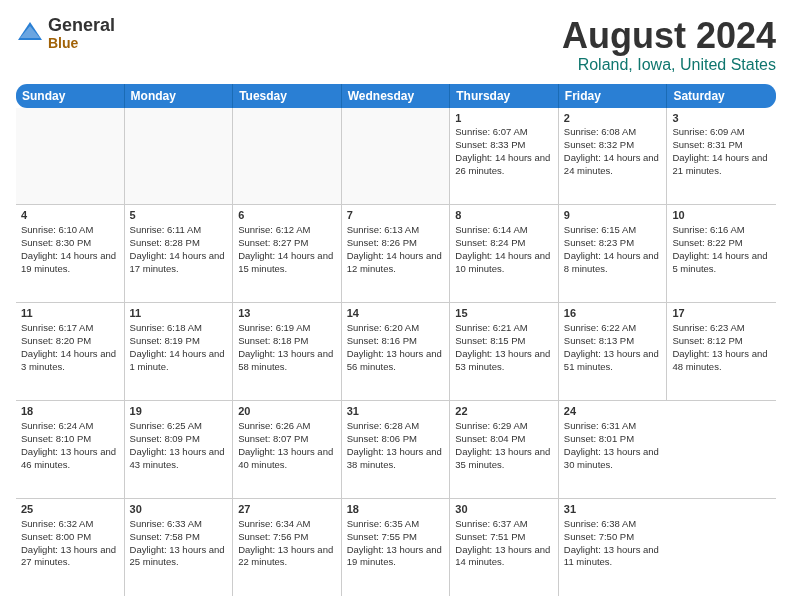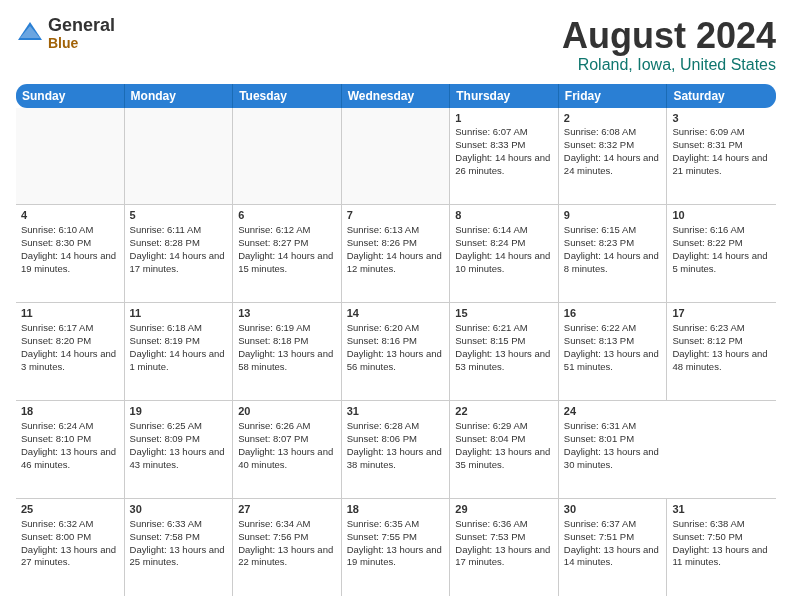--- a/index.html
+++ b/index.html
@@ -179,20 +179,19 @@
           <div class="cal-cell"><span class="day-num">20</span>Sunrise: 6:26 AM<br>Sunset: 8:07 PM<br>Daylight: 13 hours and 40 minutes.</div>
           <div class="cal-cell"><span class="day-num">31</span>Sunrise: 6:28 AM<br>Sunset: 8:06 PM<br>Daylight: 13 hours and 38 minutes.</div>
           <div class="cal-cell"><span class="day-num">22</span>Sunrise: 6:29 AM<br>Sunset: 8:04 PM<br>Daylight: 13 hours and 35 minutes.</div>
           <div class="cal-cell"><span class="day-num">24</span>Sunrise: 6:31 AM<br>Sunset: 8:01 PM<br>Daylight: 13 hours and 30 minutes.</div>
         </div>
         <div class="cal-row">
           <div class="cal-cell"><span class="day-num">25</span>Sunrise: 6:32 AM<br>Sunset: 8:00 PM<br>Daylight: 13 hours and 27 minutes.</div>
           <div class="cal-cell"><span class="day-num">30</span>Sunrise: 6:33 AM<br>Sunset: 7:58 PM<br>Daylight: 13 hours and 25 minutes.</div>
           <div class="cal-cell"><span class="day-num">27</span>Sunrise: 6:34 AM<br>Sunset: 7:56 PM<br>Daylight: 13 hours and 22 minutes.</div>
           <div class="cal-cell"><span class="day-num">18</span>Sunrise: 6:35 AM<br>Sunset: 7:55 PM<br>Daylight: 13 hours and 19 minutes.</div>
-          <div class="cal-cell"><span class="day-num">29</span>Sunrise: 6:36 AM<br>Sunset: 7:53 PM<br>Daylight: 13 hours and 17 minutes.</div>
           <div class="cal-cell"><span class="day-num">30</span>Sunrise: 6:37 AM<br>Sunset: 7:51 PM<br>Daylight: 13 hours and 14 minutes.</div>
           <div class="cal-cell"><span class="day-num">31</span>Sunrise: 6:38 AM<br>Sunset: 7:50 PM<br>Daylight: 13 hours and 11 minutes.</div>
         </div>
       </div>
   </div>
 
 </div>
 
 </body></html>

